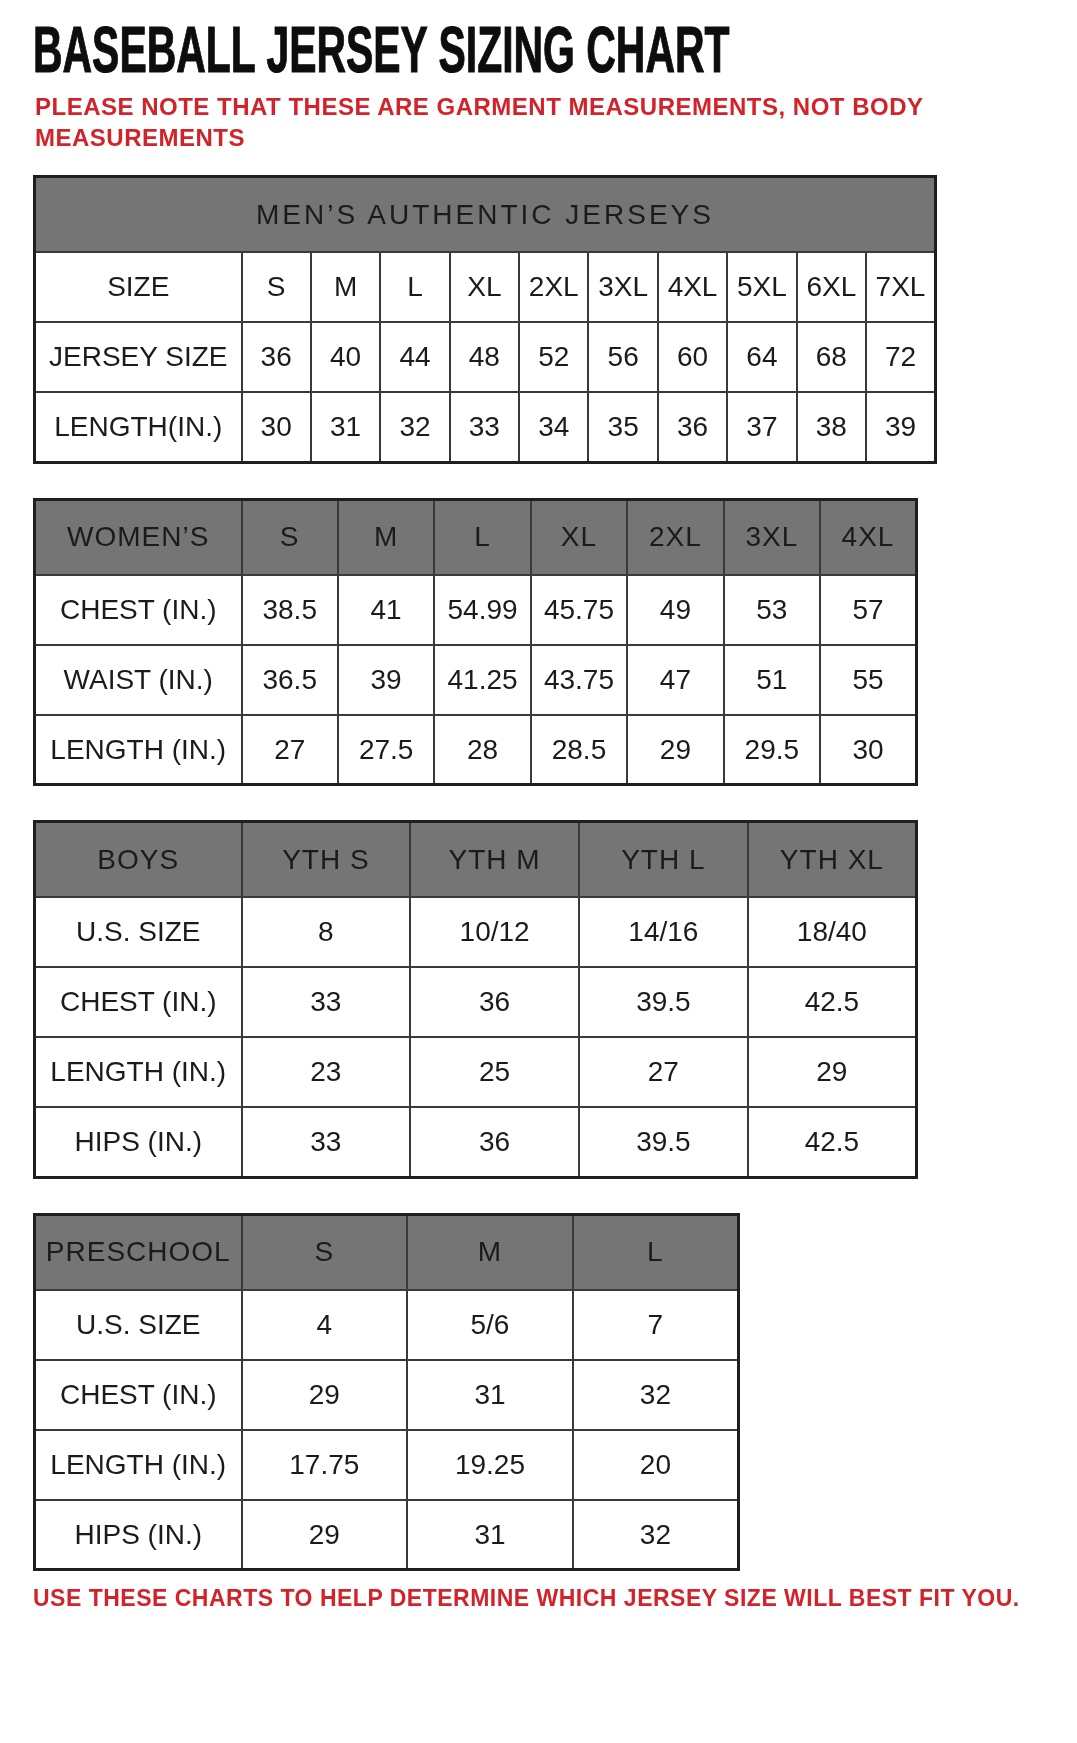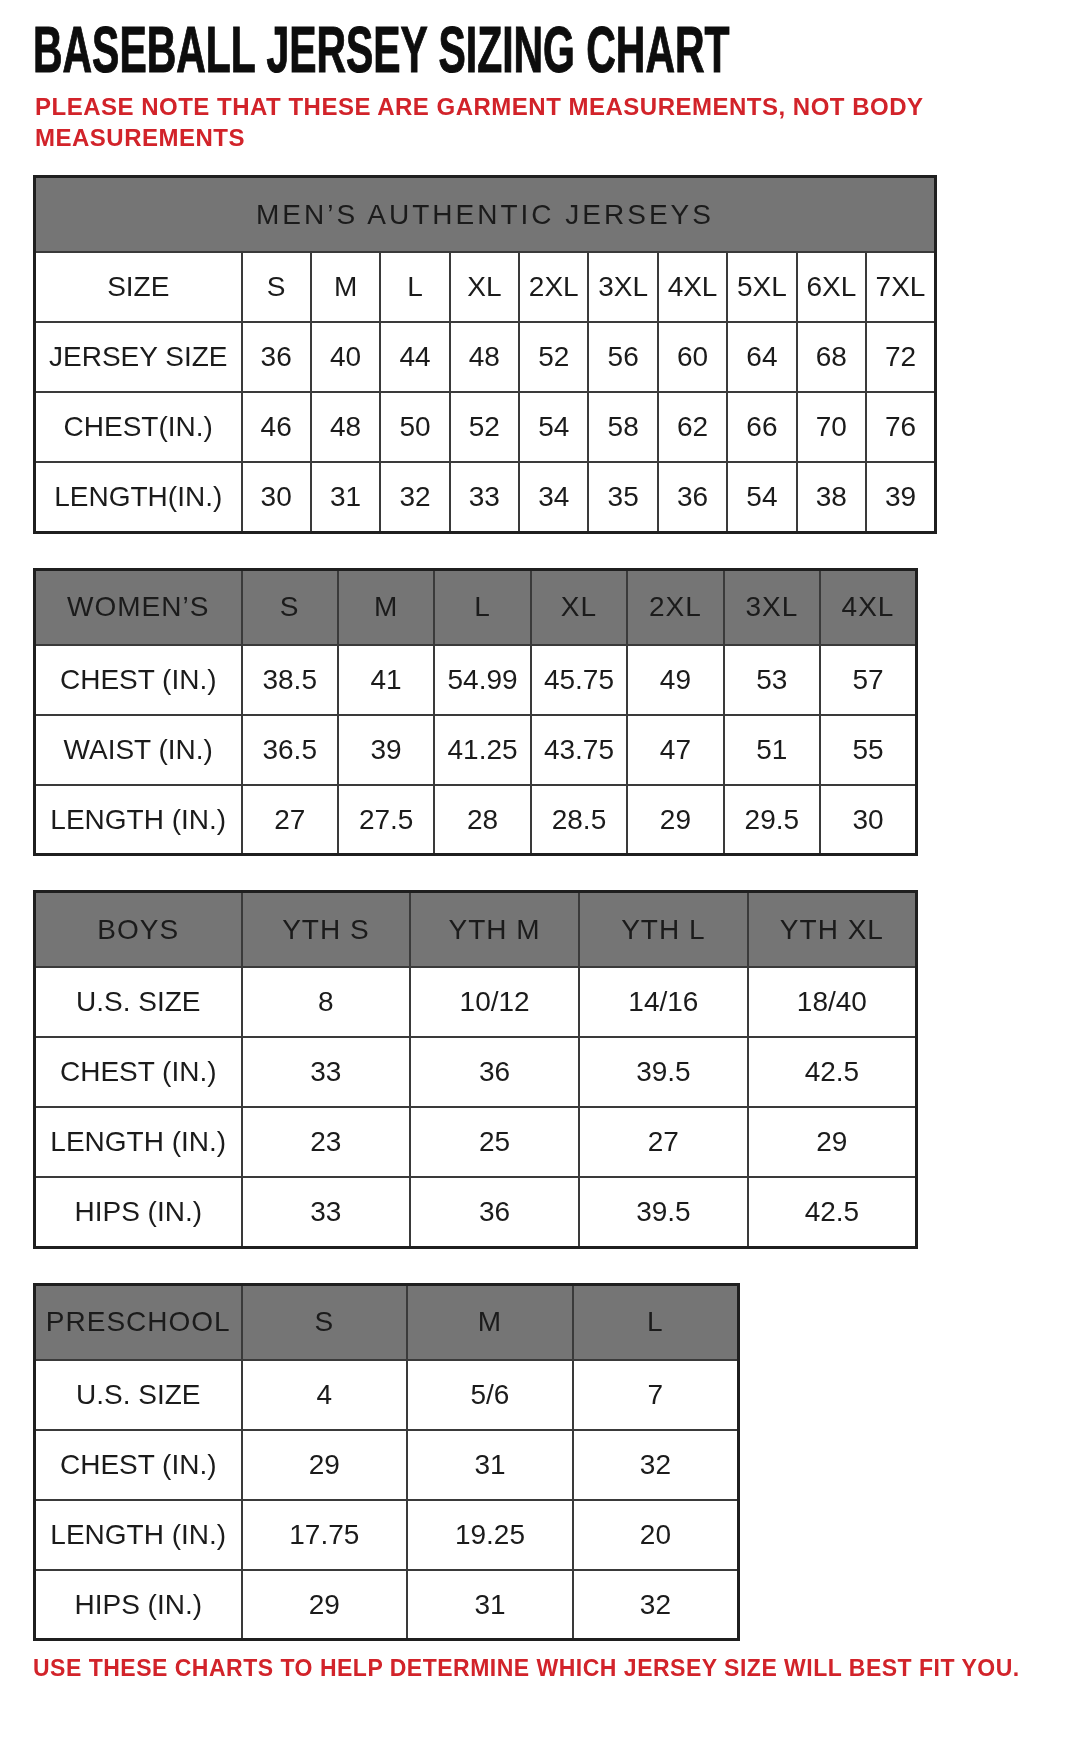--- a/index.html
+++ b/index.html
@@ -156,42 +156,29 @@
           <td>44</td>
           <td>48</td>
           <td>52</td>
           <td>56</td>
           <td>60</td>
           <td>64</td>
           <td>68</td>
           <td>72</td>
         </tr>
         <tr>
-          <th class="row-label">CHEST(IN.)</th>
-          <td>46</td>
-          <td>48</td>
-          <td>50</td>
-          <td>52</td>
-          <td>54</td>
-          <td>58</td>
-          <td>62</td>
-          <td>66</td>
-          <td>70</td>
-          <td>76</td>
-        </tr>
-        <tr>
           <th class="row-label">LENGTH(IN.)</th>
           <td>30</td>
           <td>31</td>
           <td>32</td>
           <td>33</td>
           <td>34</td>
           <td>35</td>
           <td>36</td>
-          <td>54</td>
+          <td>37</td>
           <td>38</td>
           <td>39</td>
         </tr>
       </tbody>
     </table>
 
   <table class="sizing t-womens">
       <colgroup>
         <col style="width: 207px;">
         <col>

